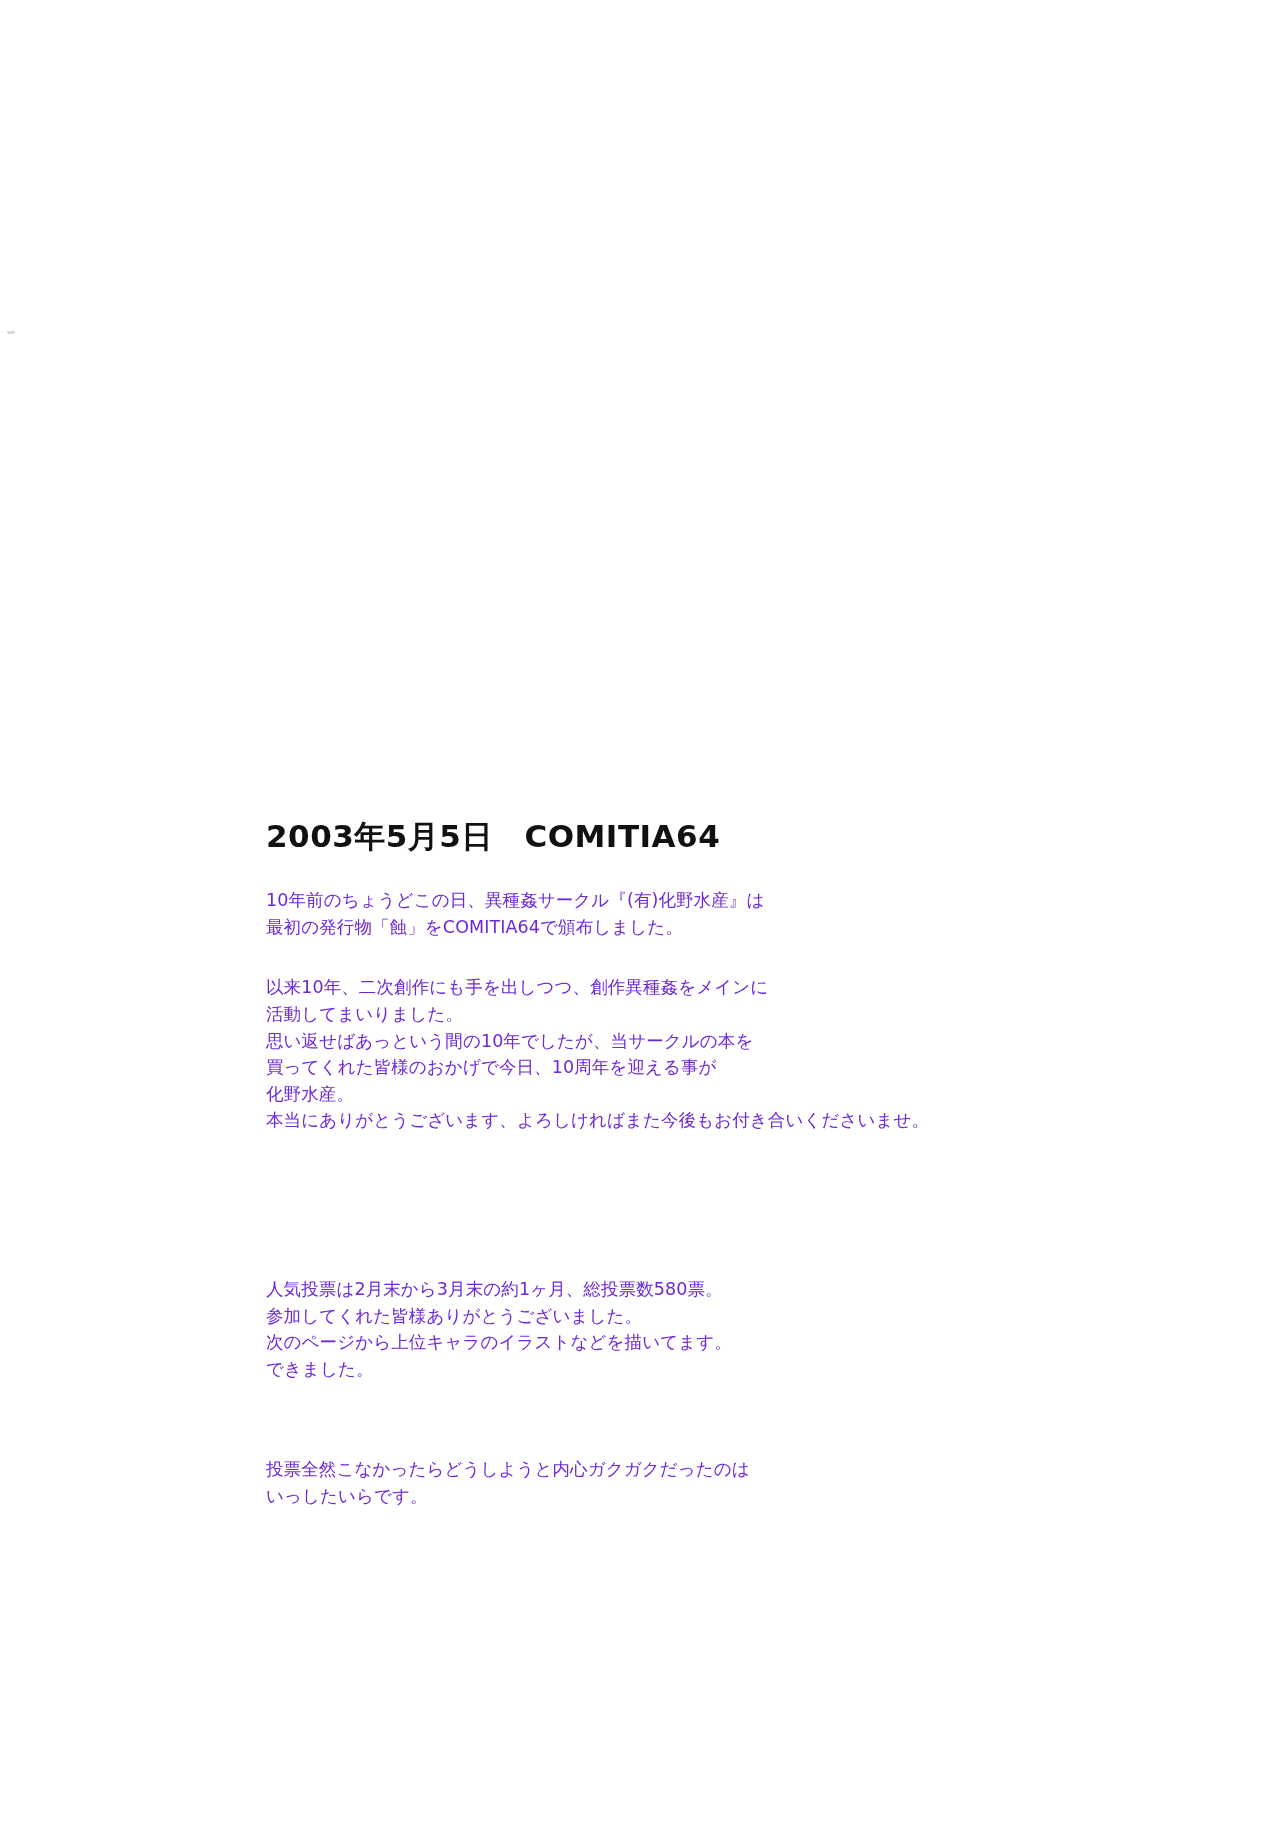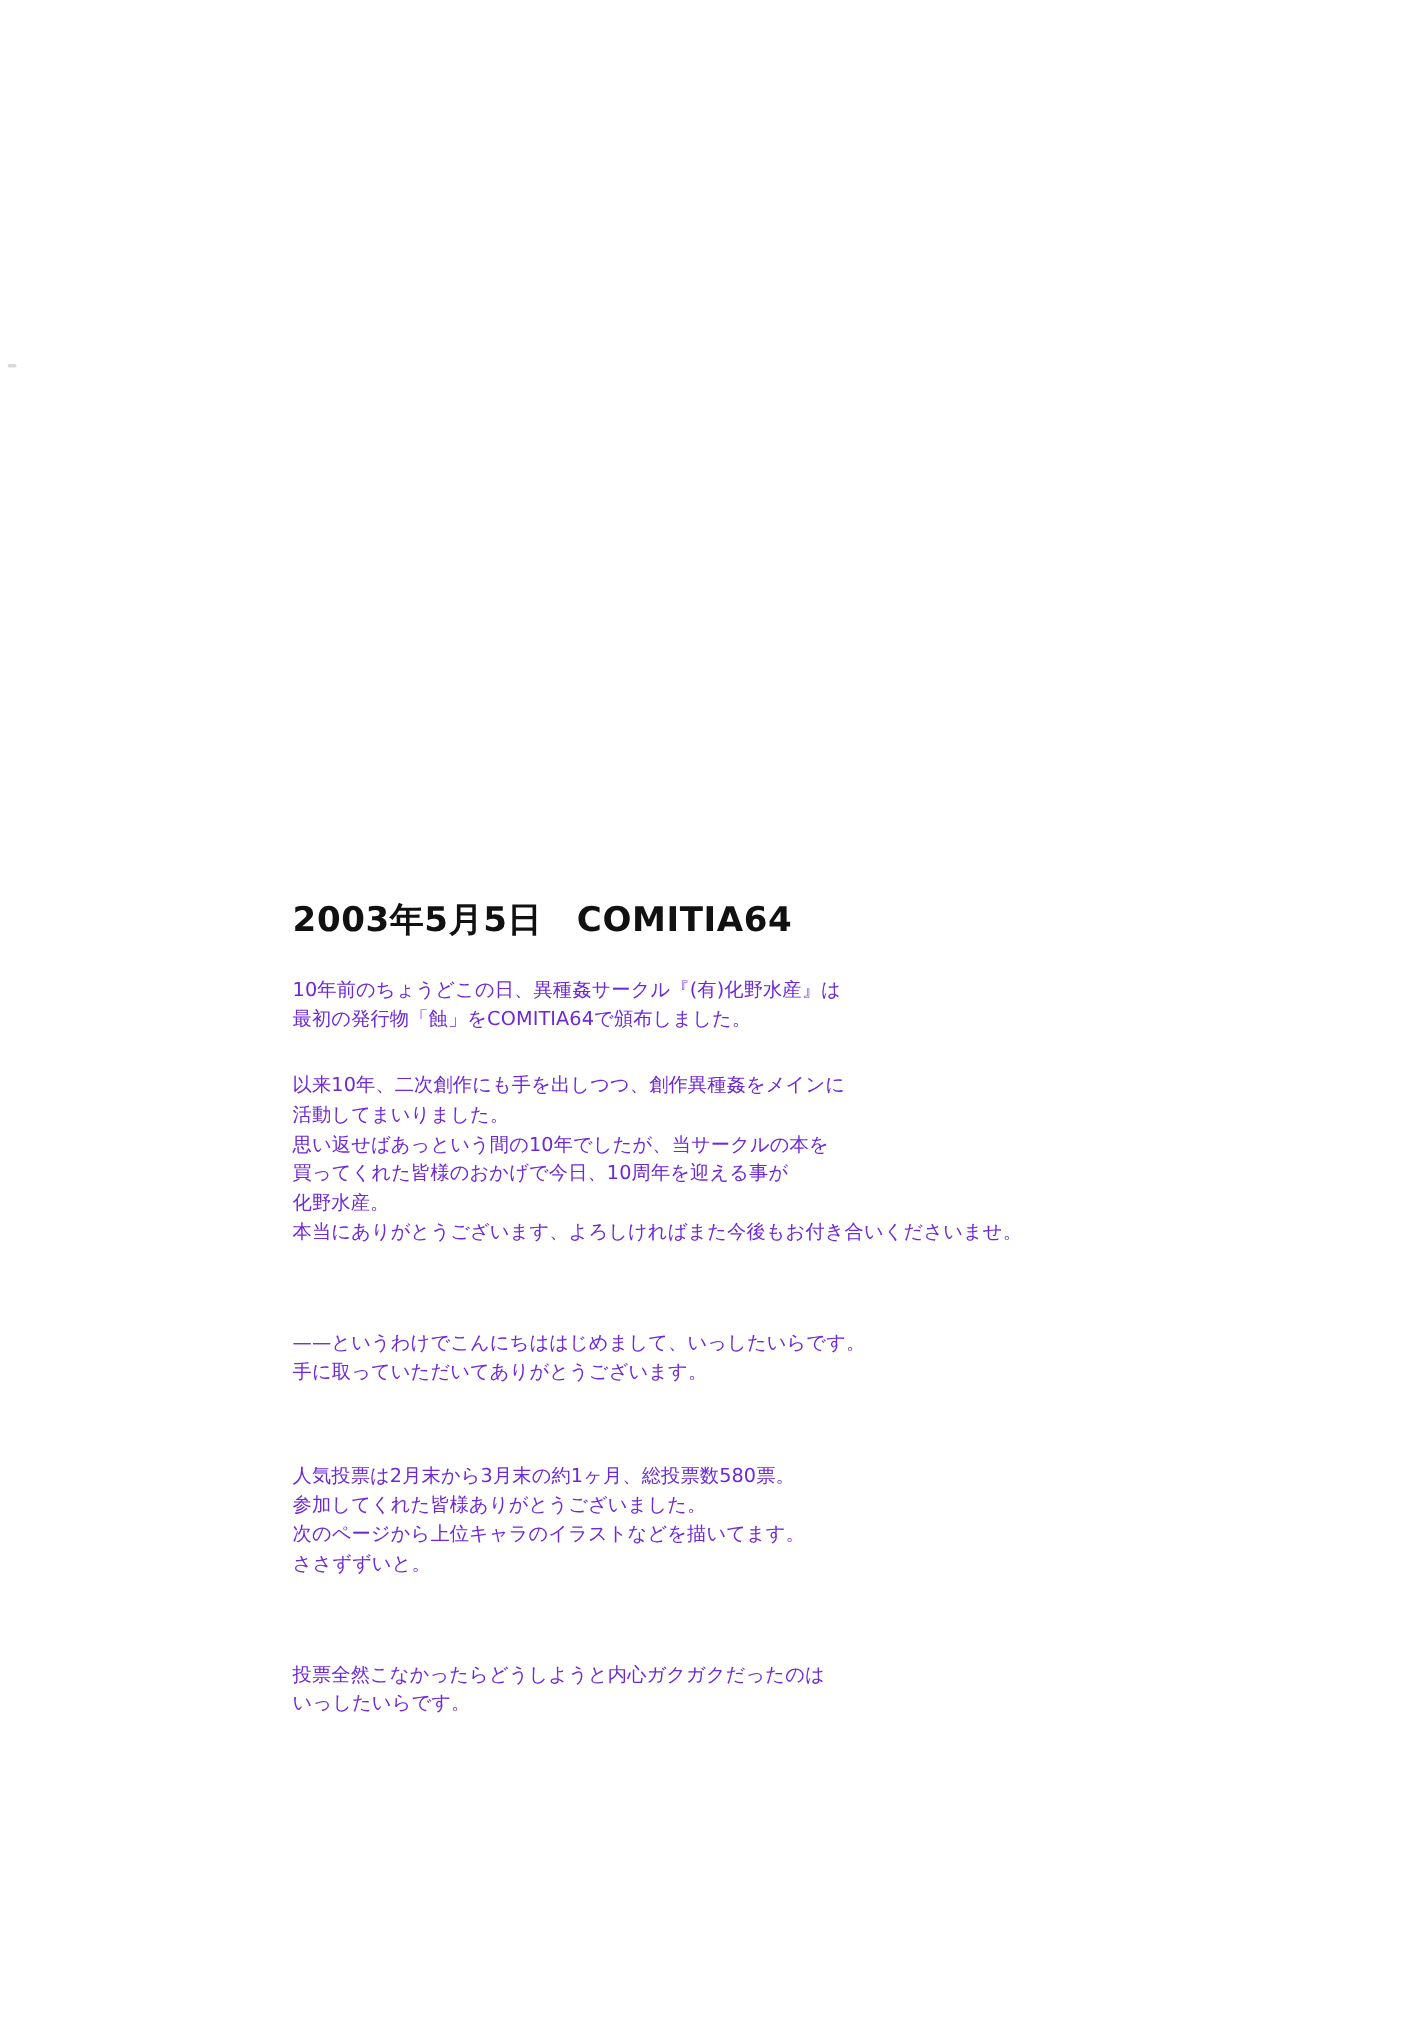--- a/index.html
+++ b/index.html
@@ -77,30 +77,28 @@
     <div class="gap-md"></div>
 
     <p class="para">以来10年、二次創作にも手を出しつつ、創作異種姦をメインに
 活動してまいりました。
 思い返せばあっという間の10年でしたが、当サークルの本を
 買ってくれた皆様のおかげで今日、10周年を迎える事が
 化野水産。
 本当にありがとうございます、よろしければまた今後もお付き合いくださいませ。</p>
     <div class="gap-xl"></div>
 
-    <p class="para">——というわけでこんにちははじめまして、いっしたいらです。
-手に取っていただいてありがとうございます。</p>
     <div class="gap-md"></div>
 
     <div class="gap-md"></div>
 
     <p class="para">人気投票は2月末から3月末の約1ヶ月、総投票数580票。
 参加してくれた皆様ありがとうございました。
 次のページから上位キャラのイラストなどを描いてます。
-ささずずいと。</p>
+できました。</p>
     <div class="gap-xl"></div>
 
     <p class="para">投票全然こなかったらどうしようと内心ガクガクだったのは
 いっしたいらです。</p>
 
   </div>
 
   <div class="page-number">11</div>
 
 </div>

